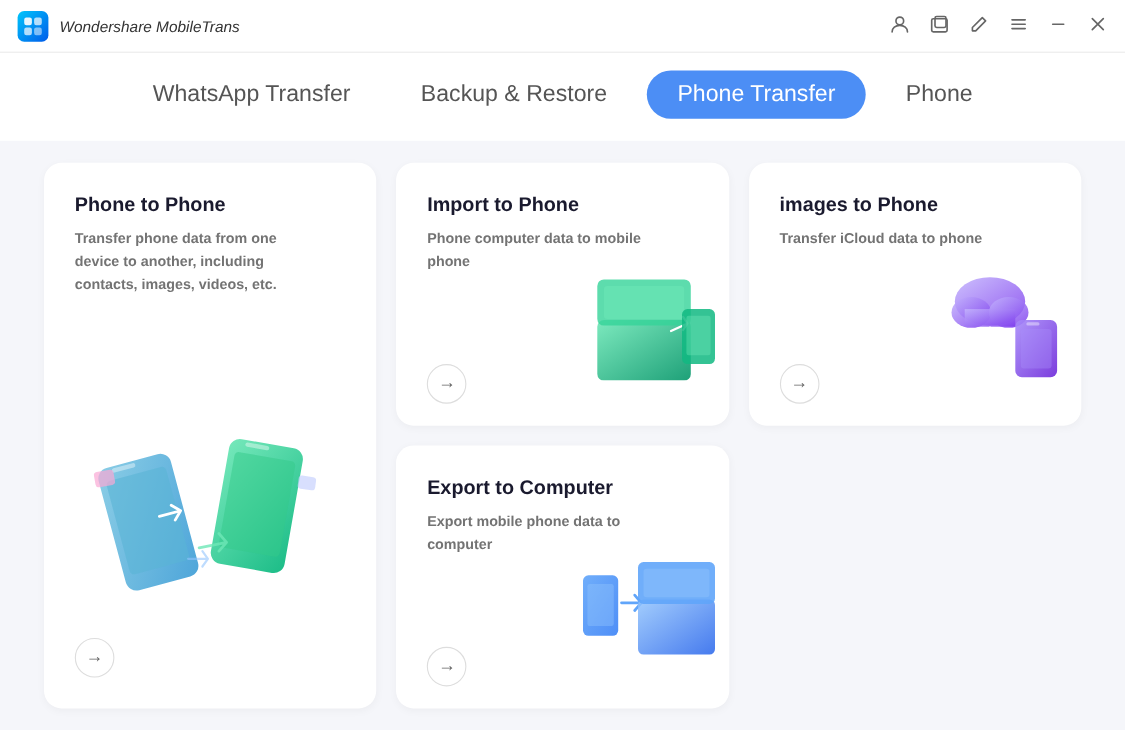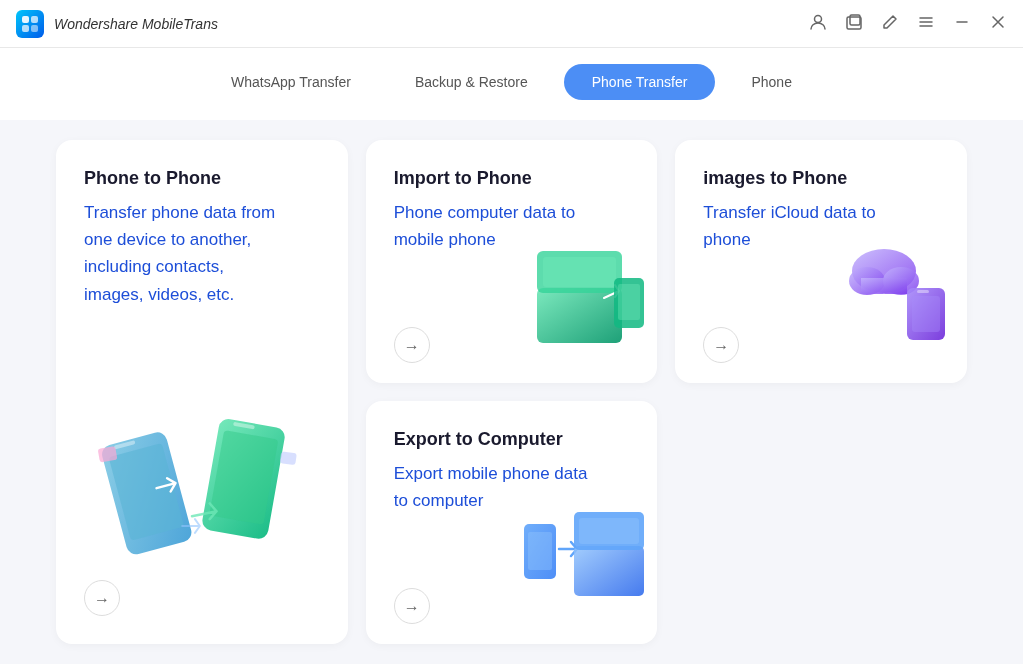--- a/index.html
+++ b/index.html
@@ -64,37 +64,37 @@
       background: #ffffff;
       display: flex;
       align-items: center;
       justify-content: center;
       padding: 16px 0 20px;
       gap: 8px;
     }
     .nav-tab {
       padding: 10px 28px;
       border-radius: 30px;
-      font-size: 14px;
+      font-size: 21px;
       font-weight: 500;
       cursor: pointer;
       transition: all 0.2s;
       border: none;
       background: transparent;
       color: #555;
     }
     .nav-tab.active {
       background: #4c8ef5;
       color: white;
     }
 
     
     .main-content {
       flex: 1;
-      padding: 20px 56px;
+      padding: 20px 40px;
       overflow-y: auto;
     }
     .cards-grid {
       display: grid;
       grid-template-columns: 1fr 1fr 1fr;
       grid-template-rows: auto auto;
       gap: 18px;
       height: 100%;
     }
 
@@ -115,24 +115,25 @@
       grid-row: span 2;
       min-height: 380px;
     }
     .card-title {
       font-size: 18px;
       font-weight: 700;
       color: #1a1a2e;
       margin-bottom: 10px;
     }
     .card-desc {
-      font-size: 17px;
-      color: #1d4ed8;
+      font-size: 13px;
+      color: #737373;
       line-height: 1.6;
       max-width: 200px;
+      font-weight: bold;
     }
     .card-arrow {
       width: 36px;
       height: 36px;
       border-radius: 50%;
       border: 1.5px solid #ddd;
       display: flex;
       align-items: center;
       justify-content: center;
       color: #666;

